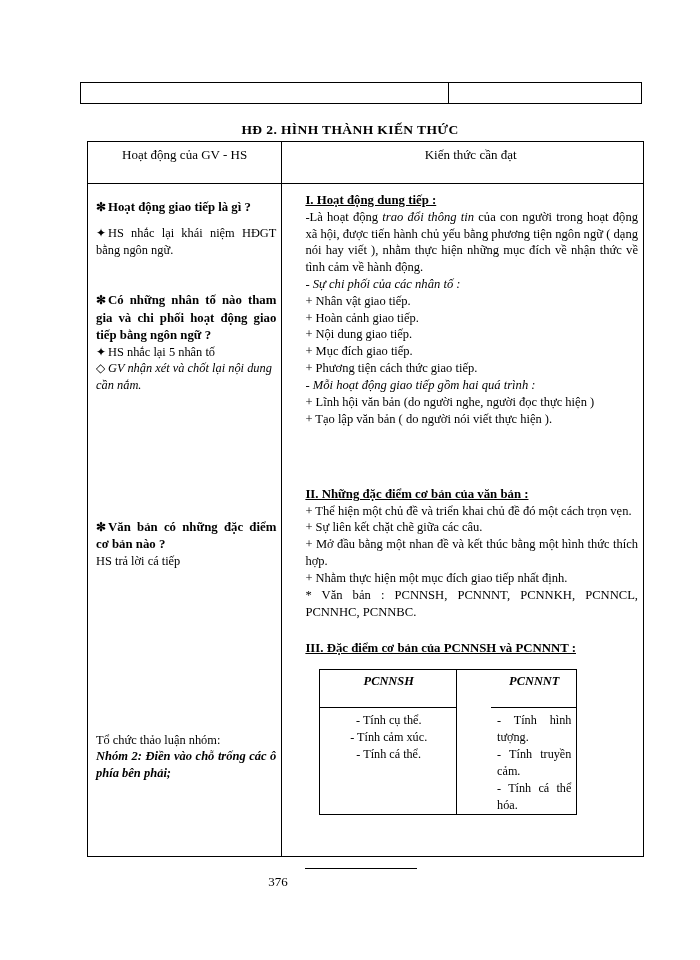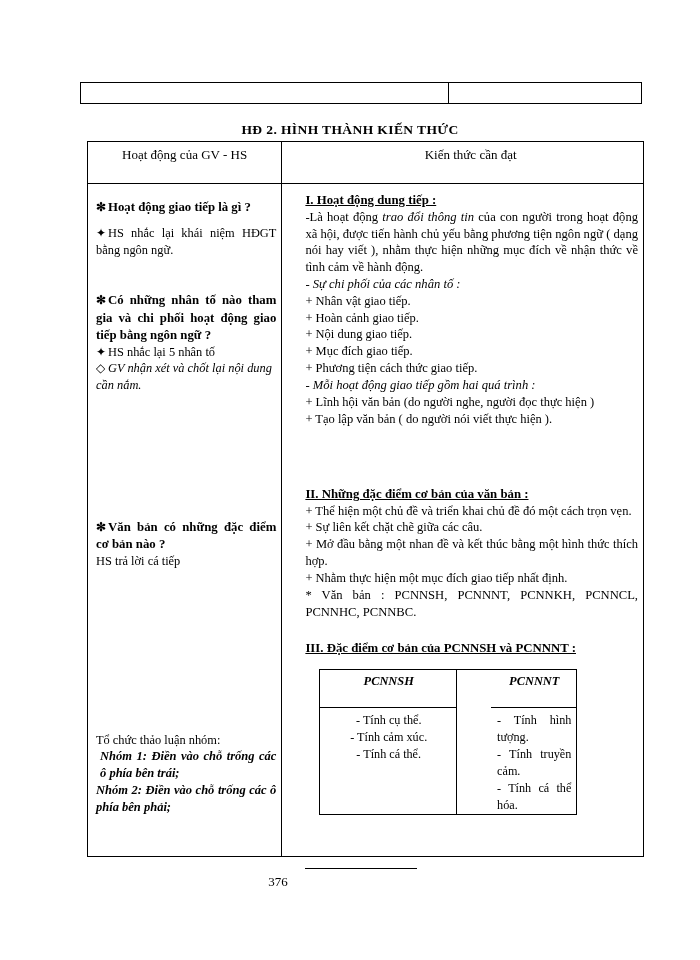--- a/index.html
+++ b/index.html
@@ -258,21 +258,20 @@
 
         <p class="q-line just">
           <span class="bullet">✻</span><span>Văn bản có những đặc điểm cơ bản nào ?</span>
         </p>
 
         <p class="hs-line">HS trả lời cá tiếp</p>
 
         <div style="height:162px"></div>
 
         <p class="hs-line">Tổ chức thảo luận nhóm:</p>
-        <p class="bi just" style="font-size:12.5px;line-height:1.35;padding-left:4px;">Nhóm 1: Điền vào chỗ trống các ô phía bên trái;</p>
         <p class="bi just" style="font-size:12.5px;line-height:1.35;">Nhóm 2: Điền vào chỗ trống các ô phía bên phải;</p>
       </div>
 
       <div class="col-right">
 
         <div>
           <span class="u-head">I. Hoạt động dung tiếp :</span>
           <p class="just"><span>-Là hoạt động </span><span class="i">trao đổi thông tin</span><span> của con người  trong hoạt động xã hội, được tiến hành chủ yếu bằng phương tiện ngôn ngữ ( dạng nói hay viết ), nhằm thực hiện những mục đích về nhận thức về tình cảm về hành động.</span></p>
           <p class="i">- Sự chi phối của các nhân tố :</p>
           <div class="plus-list">

